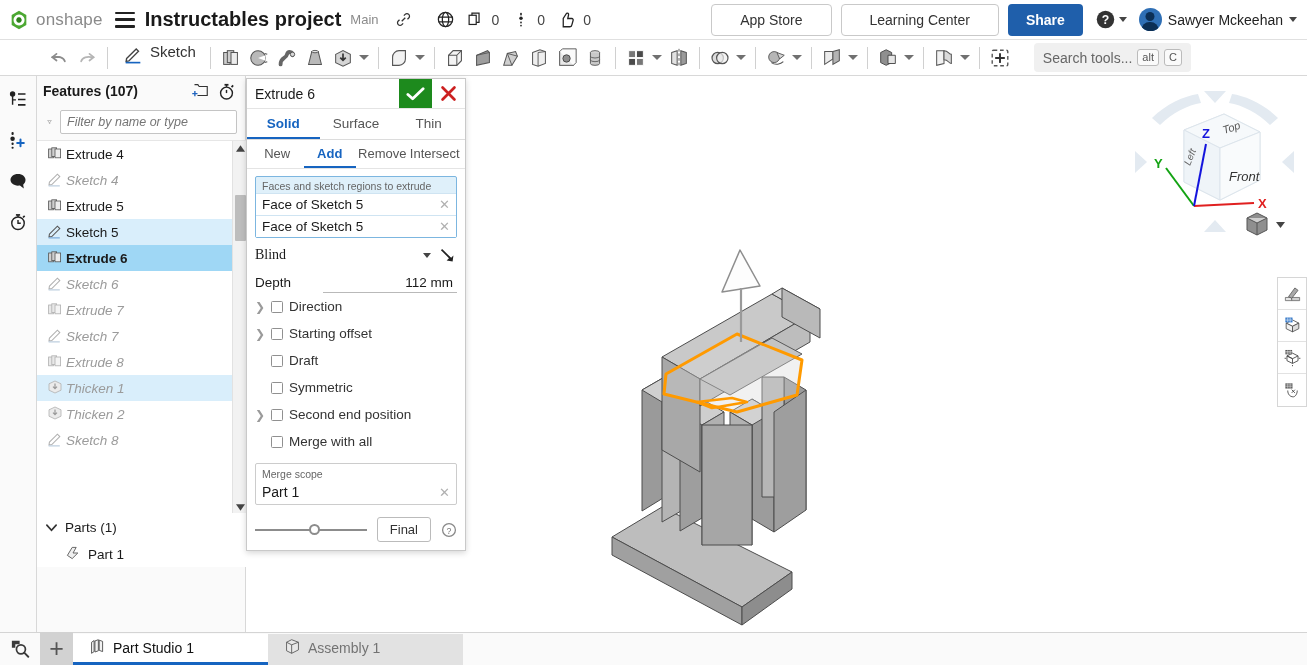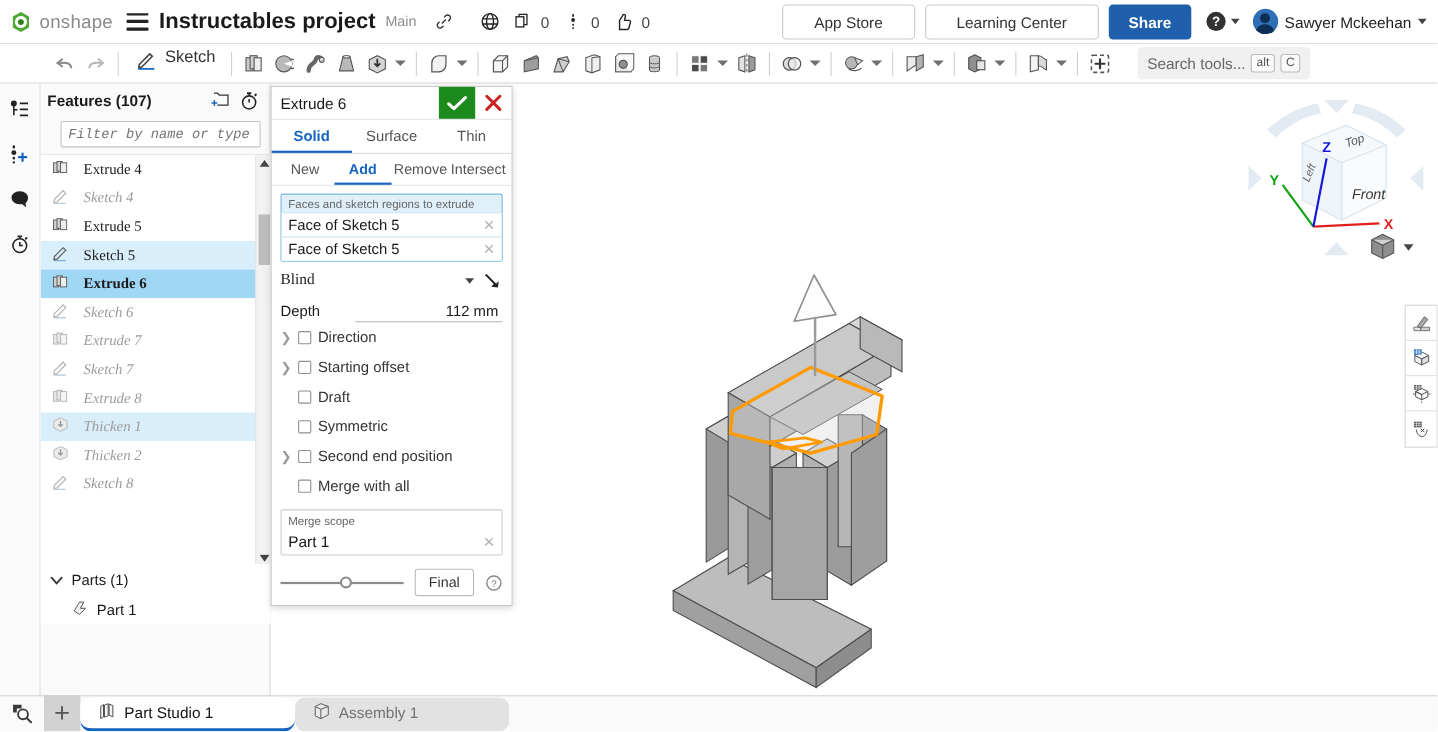--- a/index.html
+++ b/index.html
@@ -90,27 +90,27 @@
     position: absolute; left: 37px; top: 76px; width: 209px; height: 556px;
     background: #fafafa; border-right: 1px solid #d8d8d8;
   }
   .tree-head { display: flex; align-items: center; height: 30px; padding: 0 8px 0 6px; }
   .tree-title { font-size: 14px; font-weight: bold; color: #1a1a1a; flex: 1; }
   .tree-head-icon { width: 22px; height: 22px; display: flex; align-items: center;
     justify-content: center; cursor: pointer; margin-left: 4px; }
   .filter-row { display: flex; align-items: center; gap: 8px; padding: 0 8px 0 10px; height: 32px; }
   .filter-input { flex: 1; height: 24px; border: 1px solid #c4c4c4; background: #fff;
     border-radius: 2px; font-size: 12.5px; color: #999; font-style: italic;
-    padding: 0 6px; font-family: Liberation Mono, monospace; }
+    padding: 0 6px; font-family: Liberation Sans, sans-serif; }
   .feature-list {
     position: absolute; left: 0; top: 64px; width: 209px; height: 373px;
     background: #fff; overflow: hidden; border-top: 1px solid #e6e6e6;
   }
   .feat-row { display: flex; align-items: center; height: 26px; padding-left: 10px;
-    cursor: pointer; font-size: 13.5px; color: #1a1a1a; gap: 13px; font-family: Liberation Serif, serif; }
+    cursor: pointer; font-size: 13.5px; color: #1a1a1a; gap: 3px; }
   .feat-row.grey { color: #9b9b9b; font-style: italic; }
   .feat-row.sel { background: #9fd7f5; font-weight: bold; }
   .feat-row.light-sel { background: #d9eefb; }
   .feat-icon { width: 16px; height: 16px; flex: none; }
   .tree-scroll { position: absolute; right: 0; top: 0; width: 14px; height: 373px;
     background: #f2f2f2; border-left: 1px solid #e2e2e2; cursor: pointer; }
   .ts-arrow { width: 14px; height: 14px; display: flex; align-items: center; justify-content: center; }
   .ts-thumb { position: absolute; left: 2px; top: 54px; width: 11px; height: 46px;
     background: #bdbdbd; border-radius: 1px; cursor: pointer; }
   .parts-section { position: absolute; left: 0; top: 437px; width: 209px; background: #fff; }
@@ -191,21 +191,21 @@
 
   
   .bottombar { position: absolute; left: 0; top: 632px; width: 1307px; height: 33px;
     background: #fafafa; border-top: 1px solid #d4d4d4; display: flex; align-items: flex-end; }
   .bb-zoom { width: 40px; height: 33px; display: flex; align-items: center;
     justify-content: center; cursor: pointer; }
   .bb-plus { width: 33px; height: 33px; background: #d2d2d2; display: flex;
     align-items: center; justify-content: center; cursor: pointer;
     font-size: 25px; color: #555; line-height: 1; }
   .bb-tab { display: flex; align-items: center; gap: 7px; height: 31px; padding: 0 16px;
-    font-size: 14px; cursor: pointer; border-radius: 10px; }
+    font-size: 14px; cursor: pointer; }
   .bb-tab.active { background: #fff; color: #111; border-bottom: 3px solid #1664c0;
     min-width: 195px; }
   .bb-tab.inactive { background: #e2e2e2; color: #737373; min-width: 195px;
     border-bottom: 3px solid transparent; }
 </style>
 </head>
 <body>
 
 <div id="app">
 

